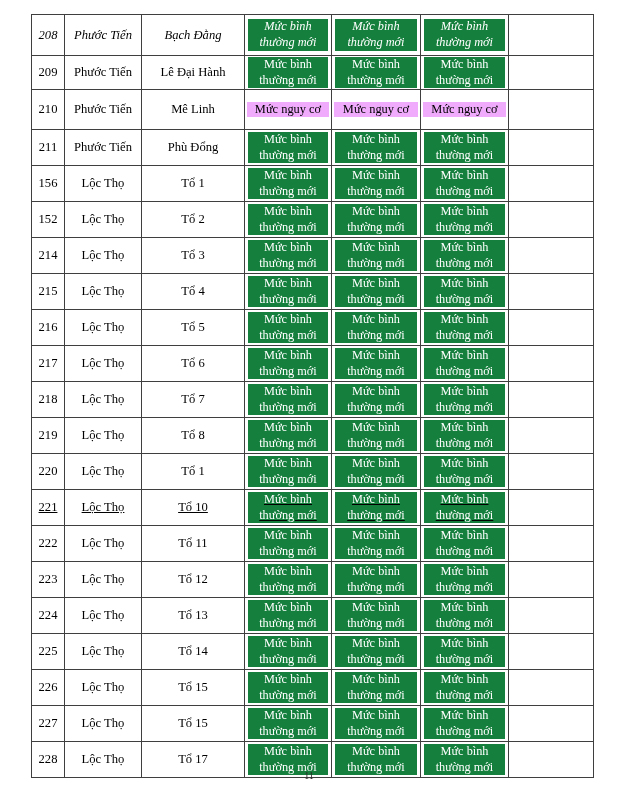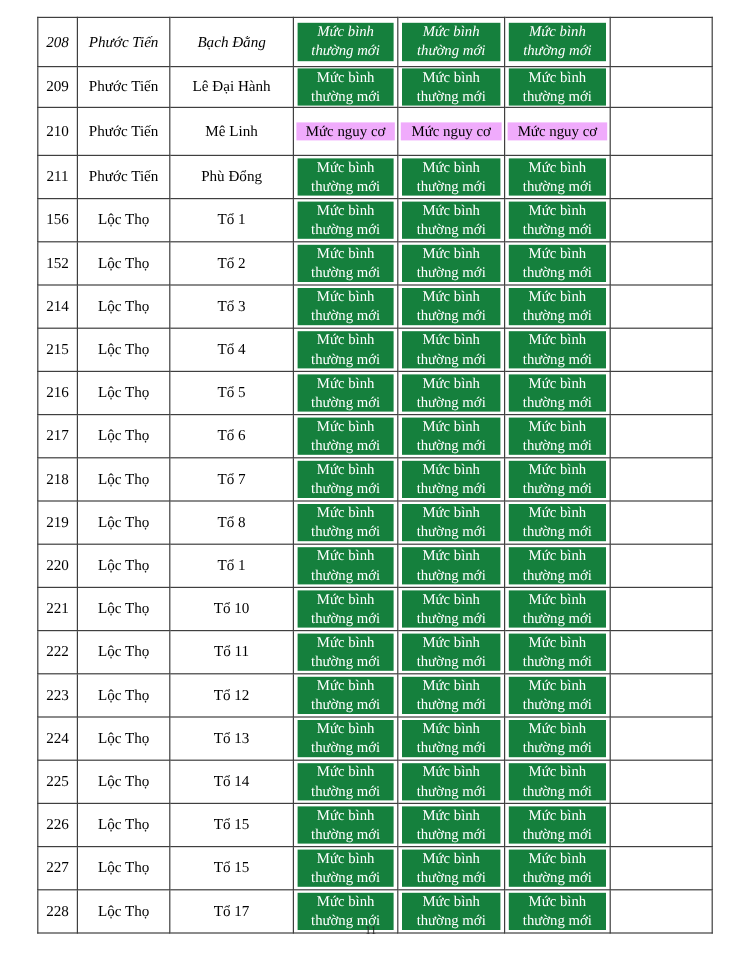--- a/index.html
+++ b/index.html
@@ -414,21 +414,21 @@
             </div>
           </td>
           <td class="status">
             <div class="fill blue">
               <span class="l1">Mức bình</span>
               <span class="l2">thường mới</span>
             </div>
           </td>
           <td class="blank"></td>
         </tr>
-        <tr style="height: 36px;">
+        <tr style="height: 36px; text-decoration: underline;">
           <td class="idx">221</td>
           <td class="ward">Lộc Thọ</td>
           <td class="area">Tổ 10</td>
           <td class="status">
             <div class="fill blue">
               <span class="l1">Mức bình</span>
               <span class="l2">thường mới</span>
             </div>
           </td>
           <td class="status">

